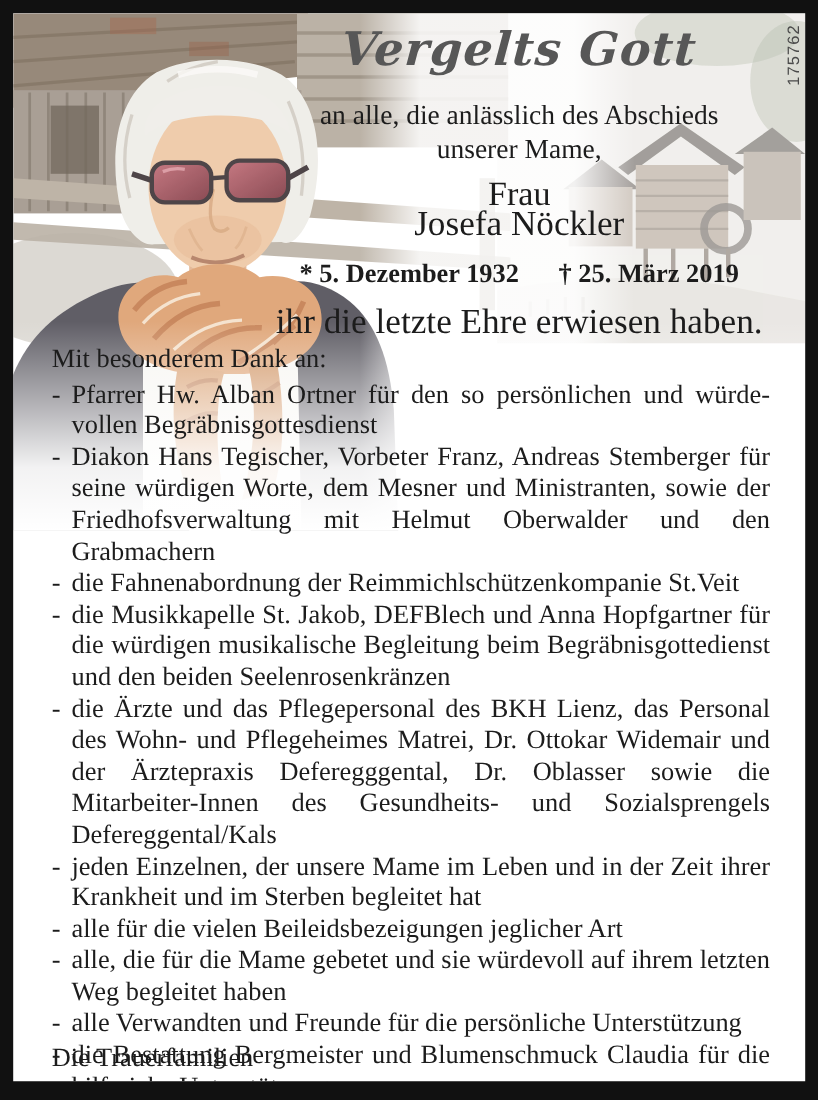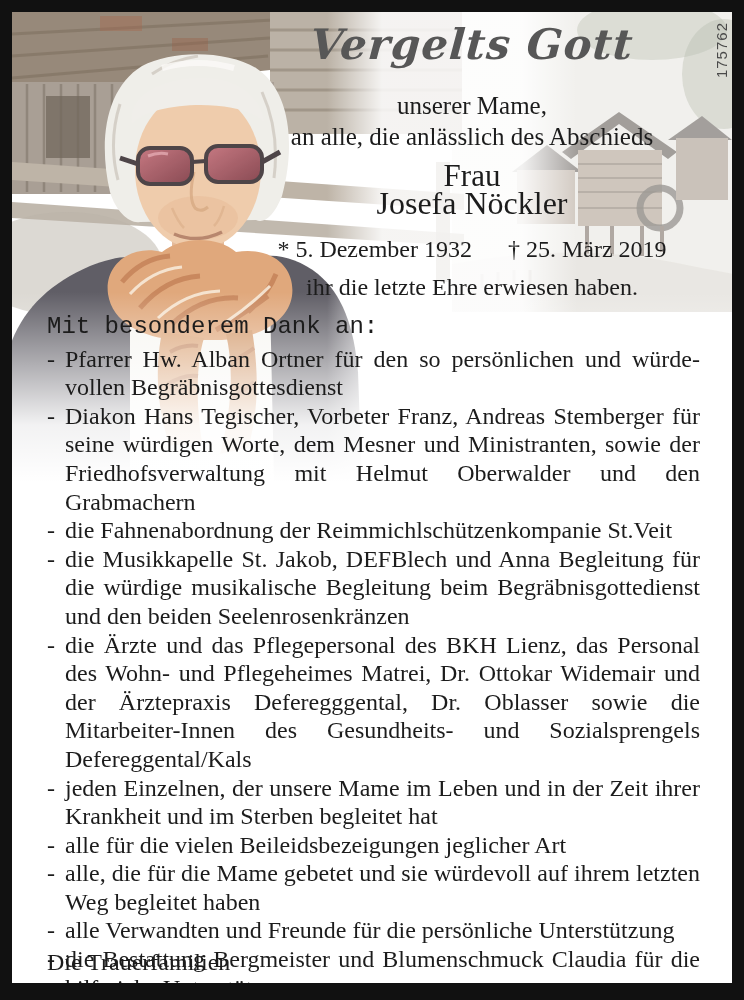--- a/index.html
+++ b/index.html
@@ -19,25 +19,25 @@
   }
   .header-text{position:absolute;left:228px;width:464px;top:0;z-index:1;text-align:center;}
   .title{
     position:absolute;left:0;right:0;top:8px;
     font-family:"DejaVu Serif", serif;font-style:italic;font-weight:700;
     font-size:42px;color:#575757;letter-spacing:1px;transform:skewX(-4deg);
   }
   .intro{position:absolute;left:0;right:0;top:78px;font-size:25px;line-height:31px;}
   .salutation{position:absolute;left:0;right:0;top:146px;font-size:31px;}
   .deceased-name{position:absolute;left:0;right:0;top:162px;font-size:32px;font-weight:400;line-height:58px;}
-  .dates{position:absolute;left:0;right:0;top:224px;font-size:24px;font-weight:400;
+  .dates{position:absolute;left:0;right:0;top:224px;font-size:24px;font-weight:700;
          display:flex;justify-content:center;gap:36px;}
-  .closing{position:absolute;left:0;right:0;top:262px;font-size:24px;}
+  .closing{position:absolute;left:0;right:0;top:262px;font-size:32px;}
   .thanks{position:absolute;left:35px;right:32px;top:301px;z-index:1;font-size:24px;line-height:28.6px;}
-  .thanks-heading{margin:0 0 3px 0;font-weight:400;font-size:24px;font-family:Liberation Mono, monospace;}
+  .thanks-heading{margin:0 0 3px 0;font-weight:400;font-size:24px;}
   .thanks-list{margin:0;padding:0;list-style:none;}
   .thanks-list li{display:flex;}
   .thanks-list .dash{flex:0 0 18px;}
   .thanks-list .txt{flex:1;text-align:justify;}
   .footer{position:absolute;left:35px;right:32px;bottom:7px;z-index:1;
           display:flex;justify-content:space-between;align-items:baseline;font-size:24px;}
   .signature{font-weight:400;}
 </style>
 </head>
 <body>
@@ -134,22 +134,22 @@
       <rect x="0" y="0" width="720" height="470" fill="#ffffff" opacity="0.1"></rect>
       <rect x="315" y="0" width="250" height="470" fill="url(#veilC)"></rect>
       <rect x="0" y="280" width="720" height="190" fill="url(#fadeB)"></rect>
     </svg>
 
     <div class="ref-number">175762</div>
 
     <div class="header-text">
       <div class="title">Vergelts Gott</div>
       <div class="intro">
+        <div>an alle, die anlässlich des Abschieds</div>
         <div>unserer Mame,</div>
-        <div>an alle, die anlässlich des Abschieds</div>
       </div>
       <div class="salutation">Frau</div>
       <div class="deceased-name">Josefa Nöckler</div>
       <div class="dates">
         <span>* 5. Dezember 1932</span>
         <span>† 25. März 2019</span>
       </div>
       <div class="closing">ihr die letzte Ehre erwiesen haben.</div>
     </div>
 
@@ -163,21 +163,21 @@
         <li>
             <span class="dash">-</span>
             <span class="txt">Diakon Hans Tegischer, Vorbeter Franz, Andreas Stemberger für seine würdigen Worte, dem Mesner und Ministranten, sowie der Friedhofsverwaltung mit Helmut Oberwalder und den Grabmachern</span>
           </li>
         <li>
             <span class="dash">-</span>
             <span class="txt">die Fahnenabordnung der Reimmichlschützenkompanie St.Veit</span>
           </li>
         <li>
             <span class="dash">-</span>
-            <span class="txt">die Musikkapelle St. Jakob, DEFBlech und Anna Begleitung für die würdige musikalische Begleitung beim Begräbnisgottedienst und den beiden Seelenrosenkränzen</span>
+            <span class="txt">die Musikkapelle St. Jakob, DEFBlech und Anna Hopfgartner für die würdigen musikalische Begleitung beim Begräbnisgottedienst und den beiden Seelenrosenkränzen</span>
           </li>
         <li>
             <span class="dash">-</span>
             <span class="txt">die Ärzte und das Pflegepersonal des BKH Lienz, das Personal des Wohn- und Pflegeheimes Matrei, Dr. Ottokar Widemair und der Ärztepraxis Deferegggental, Dr. Oblasser sowie die Mitarbeiter-Innen des Gesundheits- und Sozialsprengels Defereggental/Kals</span>
           </li>
         <li>
             <span class="dash">-</span>
             <span class="txt">jeden Einzelnen, der unsere Mame im Leben und in der Zeit ihrer Krankheit und im Sterben begleitet hat</span>
           </li>
         <li>

